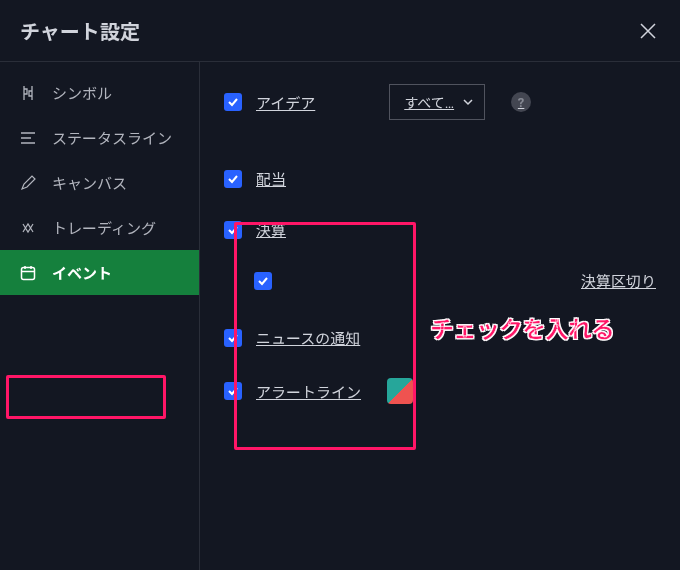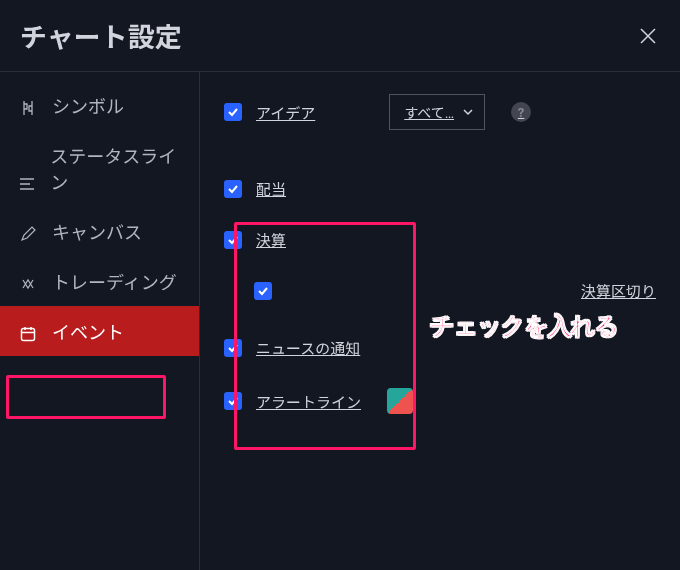--- a/index.html
+++ b/index.html
@@ -13,21 +13,21 @@
     position: relative;
   }
   .header {
     display: flex;
     align-items: center;
     justify-content: space-between;
     padding: 16px 20px;
     border-bottom: 1px solid #2a2e39;
   }
   .header h1 {
-    font-size: 27px;
+    font-size: 20px;
     font-weight: 700;
     color: #d1d4dc;
   }
   .close-btn {
     width: 24px;
     height: 24px;
     display: flex;
     align-items: center;
     justify-content: center;
     cursor: pointer;
@@ -37,31 +37,31 @@
     display: flex;
     height: calc(570px - 60px);
   }
   .sidebar {
     width: 200px;
     border-right: 1px solid #2a2e39;
     padding-top: 8px;
   }
   .sidebar-item {
     display: flex;
-    align-items: flex-end;
+    align-items: center;
     gap: 14px;
     padding: 12px 18px;
     color: #b2b5be;
-    font-size: 18px;
+    font-size: 15px;
     cursor: pointer;
   }
   .sidebar-item.active {
     color: #ffffff;
-    font-weight: 400;
-    background: #b91c1c;
+    font-weight: 700;
+    background: #15803d;
   }
   .sidebar-item .icon {
     width: 20px;
     height: 20px;
     display: flex;
     align-items: center;
     justify-content: center;
     color: #b2b5be;
   }
   .sidebar-item.active .icon { color: #ffffff; }
@@ -157,21 +157,20 @@
     font-weight: 700;
     color: #ff1667;
     -webkit-text-stroke: 0.5px #fff;
     text-shadow:
       -1px -1px 0 #fff,
        1px -1px 0 #fff,
       -1px  1px 0 #fff,
        1px  1px 0 #fff;
     pointer-events: none;
     letter-spacing: -1px;
-    font-family: Liberation Mono, monospace;
   }
 </style>
 </head>
 <body>
 
 <div class="header">
   <h1>チャート設定</h1>
   <div class="close-btn">
     <svg width="18" height="18" viewBox="0 0 18 18">
       <path d="M2 2 L16 16 M16 2 L2 16" stroke="currentColor" stroke-width="1.5" fill="none"></path>

